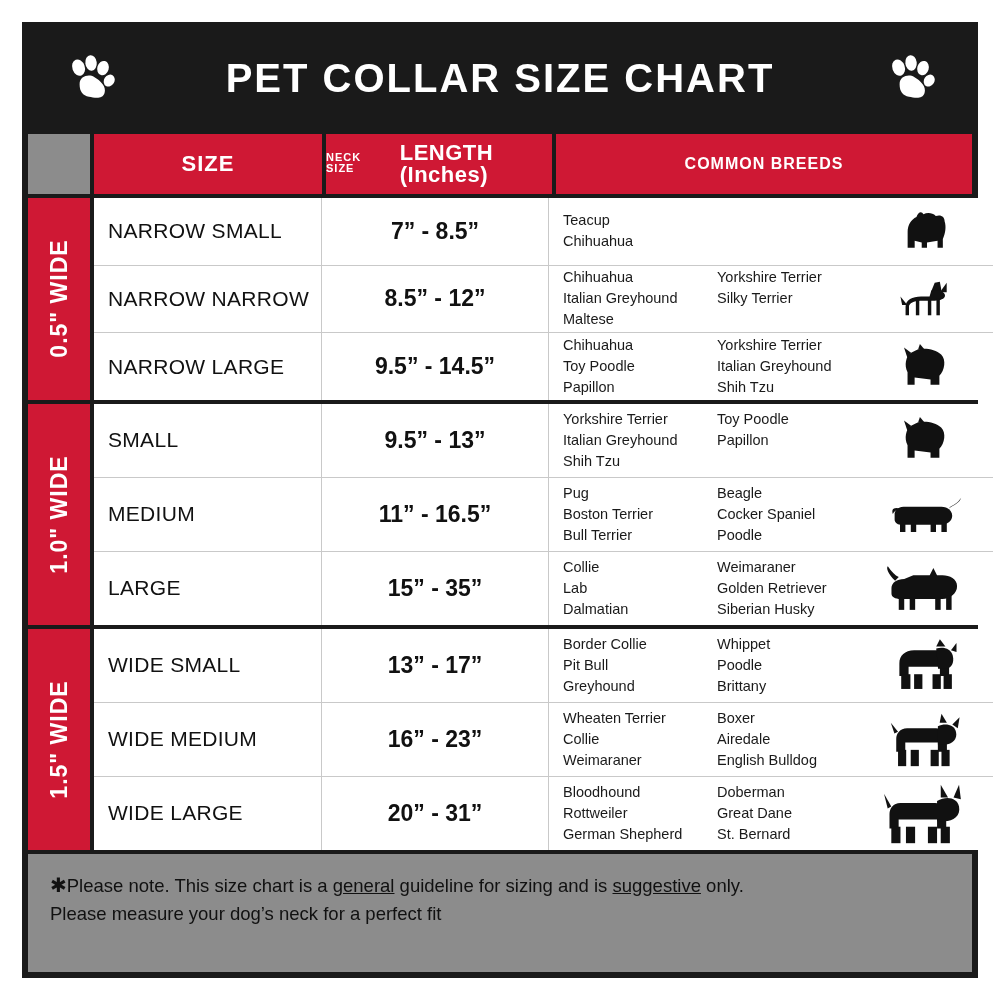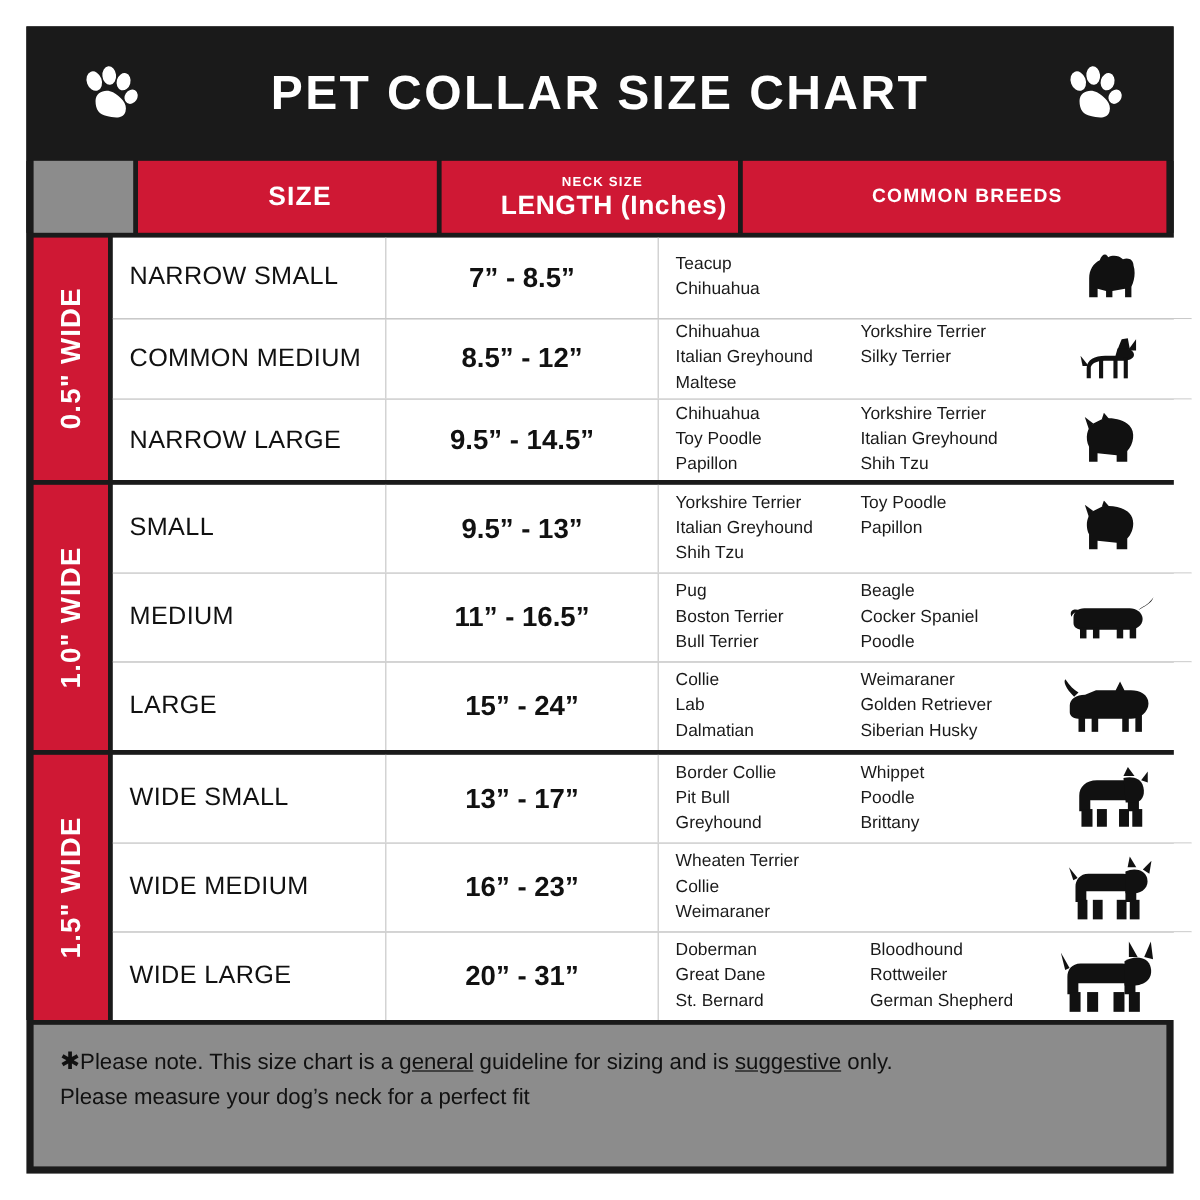--- a/index.html
+++ b/index.html
@@ -75,25 +75,24 @@
     flex: 0 0 auto;
     background: #1a1a1a;
   }
   .col-head .cell {
     color: #ffffff;
     display: flex;
     align-items: center;
     justify-content: center;
     font-weight: bold;
     position: relative;
-    padding-left: 21px;
   }
   .ch-gray  { width: 62px; background: #8c8c8c; margin-left: 6px; }
   .ch-size  { width: 228px; background: #cf1834; margin-left: 4px; font-size: 22px; letter-spacing: 1px; }
-  .ch-len   { width: 226px; background: #cf1834; margin-left: 4px; flex-direction: column; line-height: 1; }
+  .ch-len   { width: 226px; background: #cf1834; margin-left: 4px; flex-direction: row; line-height: 1; }
   .ch-breed { flex: 1 1 auto; background: #cf1834; margin-left: 4px; margin-right: 6px; font-size: 16px; letter-spacing: 1px; }
   .len-small { font-size: 11px; font-weight: bold; letter-spacing: 1px; margin-bottom: 2px; }
   .len-big { font-size: 22px; font-weight: bold; letter-spacing: 0.5px; margin-left: 19px; }
 
   .groups {
     flex: 1 1 auto;
     display: flex;
     flex-direction: column;
   }
 
@@ -256,21 +255,21 @@
                 </div>
                 <div class="dog-icon">
                   <svg width="54" height="44" viewBox="0 0 60 50">
                     <path d="M8 44 L8 26 C8 18 12 12 18 9 C20 3 24 2 26 6 C30 4 36 4 40 8 C46 6 50 9 50 14 C52 20 51 28 48 34 L48 44 L42 44 L42 36 L30 38 L30 44 L24 44 L24 38 L16 36 L16 44 Z" fill="#111111"></path>
                   </svg>
                 </div>
               </div>
             </div>
 
             <div class="row">
-              <div class="c-size">COMMON MEDIUM</div>
+              <div class="c-size">NARROW NARROW</div>
               <div class="c-len">8.5” - 12”</div>
               <div class="c-breeds">
                 <div class="breed-cols">
                   <div class="breed-col" style="white-space:pre-line">Chihuahua
 Italian Greyhound
 Maltese</div>
                   <div class="breed-col wide" style="white-space:pre-line">Yorkshire Terrier
 Silky Terrier</div>
                 </div>
                 <div class="dog-icon">
@@ -360,21 +359,21 @@
                     <rect x="22" y="32" width="6" height="10" fill="#111111"></rect>
                     <rect x="44" y="32" width="6" height="10" fill="#111111"></rect>
                     <rect x="56" y="32" width="6" height="10" fill="#111111"></rect>
                   </svg>
                 </div>
               </div>
             </div>
 
             <div class="row">
               <div class="c-size">LARGE</div>
-              <div class="c-len">15” - 24”</div>
+              <div class="c-len">15” - 35”</div>
               <div class="c-breeds">
                 <div class="breed-cols">
                   <div class="breed-col" style="white-space:pre-line">Collie
 Lab
 Dalmatian</div>
                   <div class="breed-col wide" style="white-space:pre-line">Weimaraner
 Golden Retriever
 Siberian Husky</div>
                 </div>
                 <div class="dog-icon">
@@ -427,20 +426,23 @@
             </div>
 
             <div class="row">
               <div class="c-size">WIDE MEDIUM</div>
               <div class="c-len">16” - 23”</div>
               <div class="c-breeds">
                 <div class="breed-cols">
                   <div class="breed-col" style="white-space:pre-line">Wheaten Terrier
 Collie
 Weimaraner</div>
+                  <div class="breed-col wide" style="white-space:pre-line">Boxer
+Airedale
+English Bulldog</div>
                 </div>
                 <div class="dog-icon">
                   <svg width="76" height="56" viewBox="0 0 84 60">
                     <path d="M20 18 C12 18 8 24 8 30 L8 44 L18 44 L18 34 L54 34 L54 44 L64 44 L64 28 C64 22 58 18 52 18 Z" fill="#111111"></path>
                     <path d="M54 16 C62 12 72 14 74 22 C76 30 70 36 62 36 L54 36 Z" fill="#111111"></path>
                     <path d="M56 12 L58 2 L64 12 Z" fill="#111111"></path>
                     <path d="M70 14 L78 6 L76 18 Z" fill="#111111"></path>
                     <path d="M10 22 L2 12 L6 24 Z" fill="#111111"></path>
                     <rect x="10" y="42" width="9" height="18" fill="#111111"></rect>
                     <rect x="24" y="42" width="9" height="18" fill="#111111"></rect>
@@ -449,26 +451,26 @@
                   </svg>
                 </div>
               </div>
             </div>
 
             <div class="row">
               <div class="c-size">WIDE LARGE</div>
               <div class="c-len">20” - 31”</div>
               <div class="c-breeds">
                 <div class="breed-cols">
+                  <div class="breed-col" style="white-space:pre-line">Bloodhound
+Rottweiler
+German Shepherd</div>
                   <div class="breed-col wide" style="white-space:pre-line">Doberman
 Great Dane
 St. Bernard</div>
-                  <div class="breed-col" style="white-space:pre-line">Bloodhound
-Rottweiler
-German Shepherd</div>
                 </div>
                 <div class="dog-icon">
                   <svg width="86" height="62" viewBox="0 0 94 66">
                     <path d="M18 22 C10 22 6 28 6 34 L6 50 L16 50 L16 40 L58 40 L58 50 L68 50 L68 32 C68 26 62 22 56 22 Z" fill="#111111"></path>
                     <path d="M58 20 C68 14 80 16 82 26 C84 36 76 42 66 42 L58 42 Z" fill="#111111"></path>
                     <path d="M62 16 L62 2 L70 16 Z" fill="#111111"></path>
                     <path d="M76 16 L82 2 L84 18 Z" fill="#111111"></path>
                     <path d="M8 26 L0 12 L4 28 Z" fill="#111111"></path>
                     <rect x="8" y="48" width="10" height="18" fill="#111111"></rect>
                     <rect x="24" y="48" width="10" height="18" fill="#111111"></rect>

